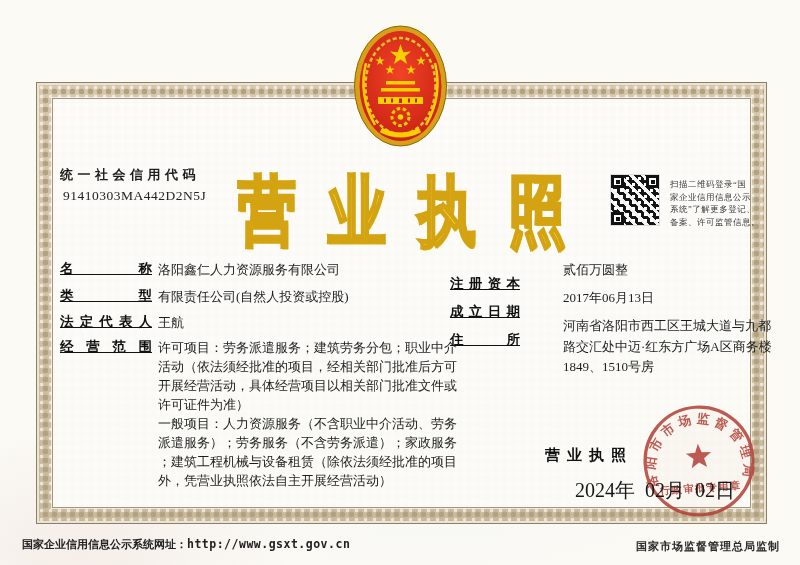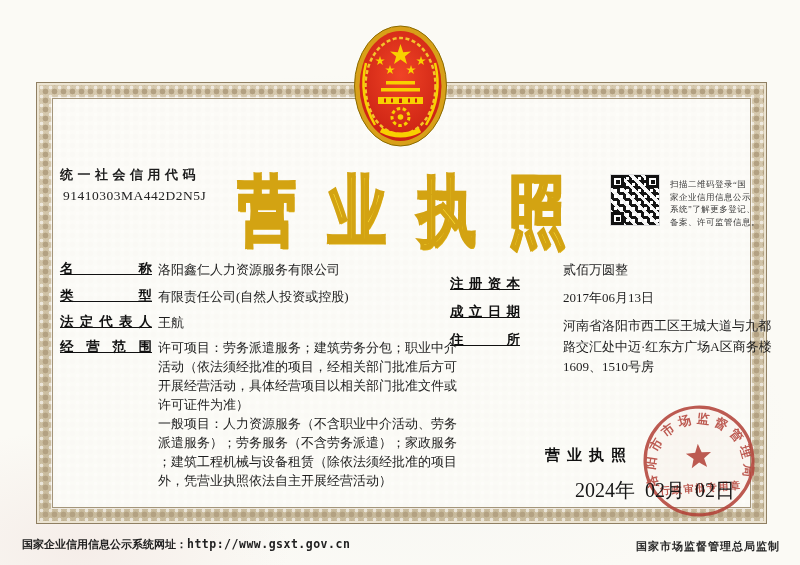--- a/index.html
+++ b/index.html
@@ -176,21 +176,21 @@
     <span class="fvalue">贰佰万圆整</span>
   </div>
   <div class="rrow layer" style="top:288px">
     <span class="flabel">成立日期</span>
     <span class="fvalue">2017年06月13日</span>
   </div>
   <div class="rrow layer" style="top:316px">
     <span class="flabel">住所</span>
     <span class="fvalue">河南省洛阳市西工区王城大道与九都
 路交汇处中迈·红东方广场A区商务楼
-1609、1510号房</span>
+1849、1510号房</span>
   </div>
 
   <div class="layer reg-label">营业执照</div>
   <div class="layer reg-date">2024年  02月  02日</div>
 
   <svg class="layer seal" viewBox="0 0 120 120">
     <circle cx="60" cy="60" r="53" fill="rgba(200,90,80,0.04)" stroke="#b23f35" stroke-width="3.2"></circle>
     <polygon fill="#b23f35" points="60,43 63.2,51.6 72.4,52 65.2,57.7 67.6,66.5 60,61.5 52.4,66.5 54.8,57.7 47.6,52 56.8,51.6"></polygon>
     <path id="sealArc" d="M 17 76 A 44 44 0 1 1 103 76" fill="none"></path>
     <text font-size="12.5" fill="#b23f35" letter-spacing="4.5" font-weight="bold" font-family="Liberation Sans, sans-serif">

